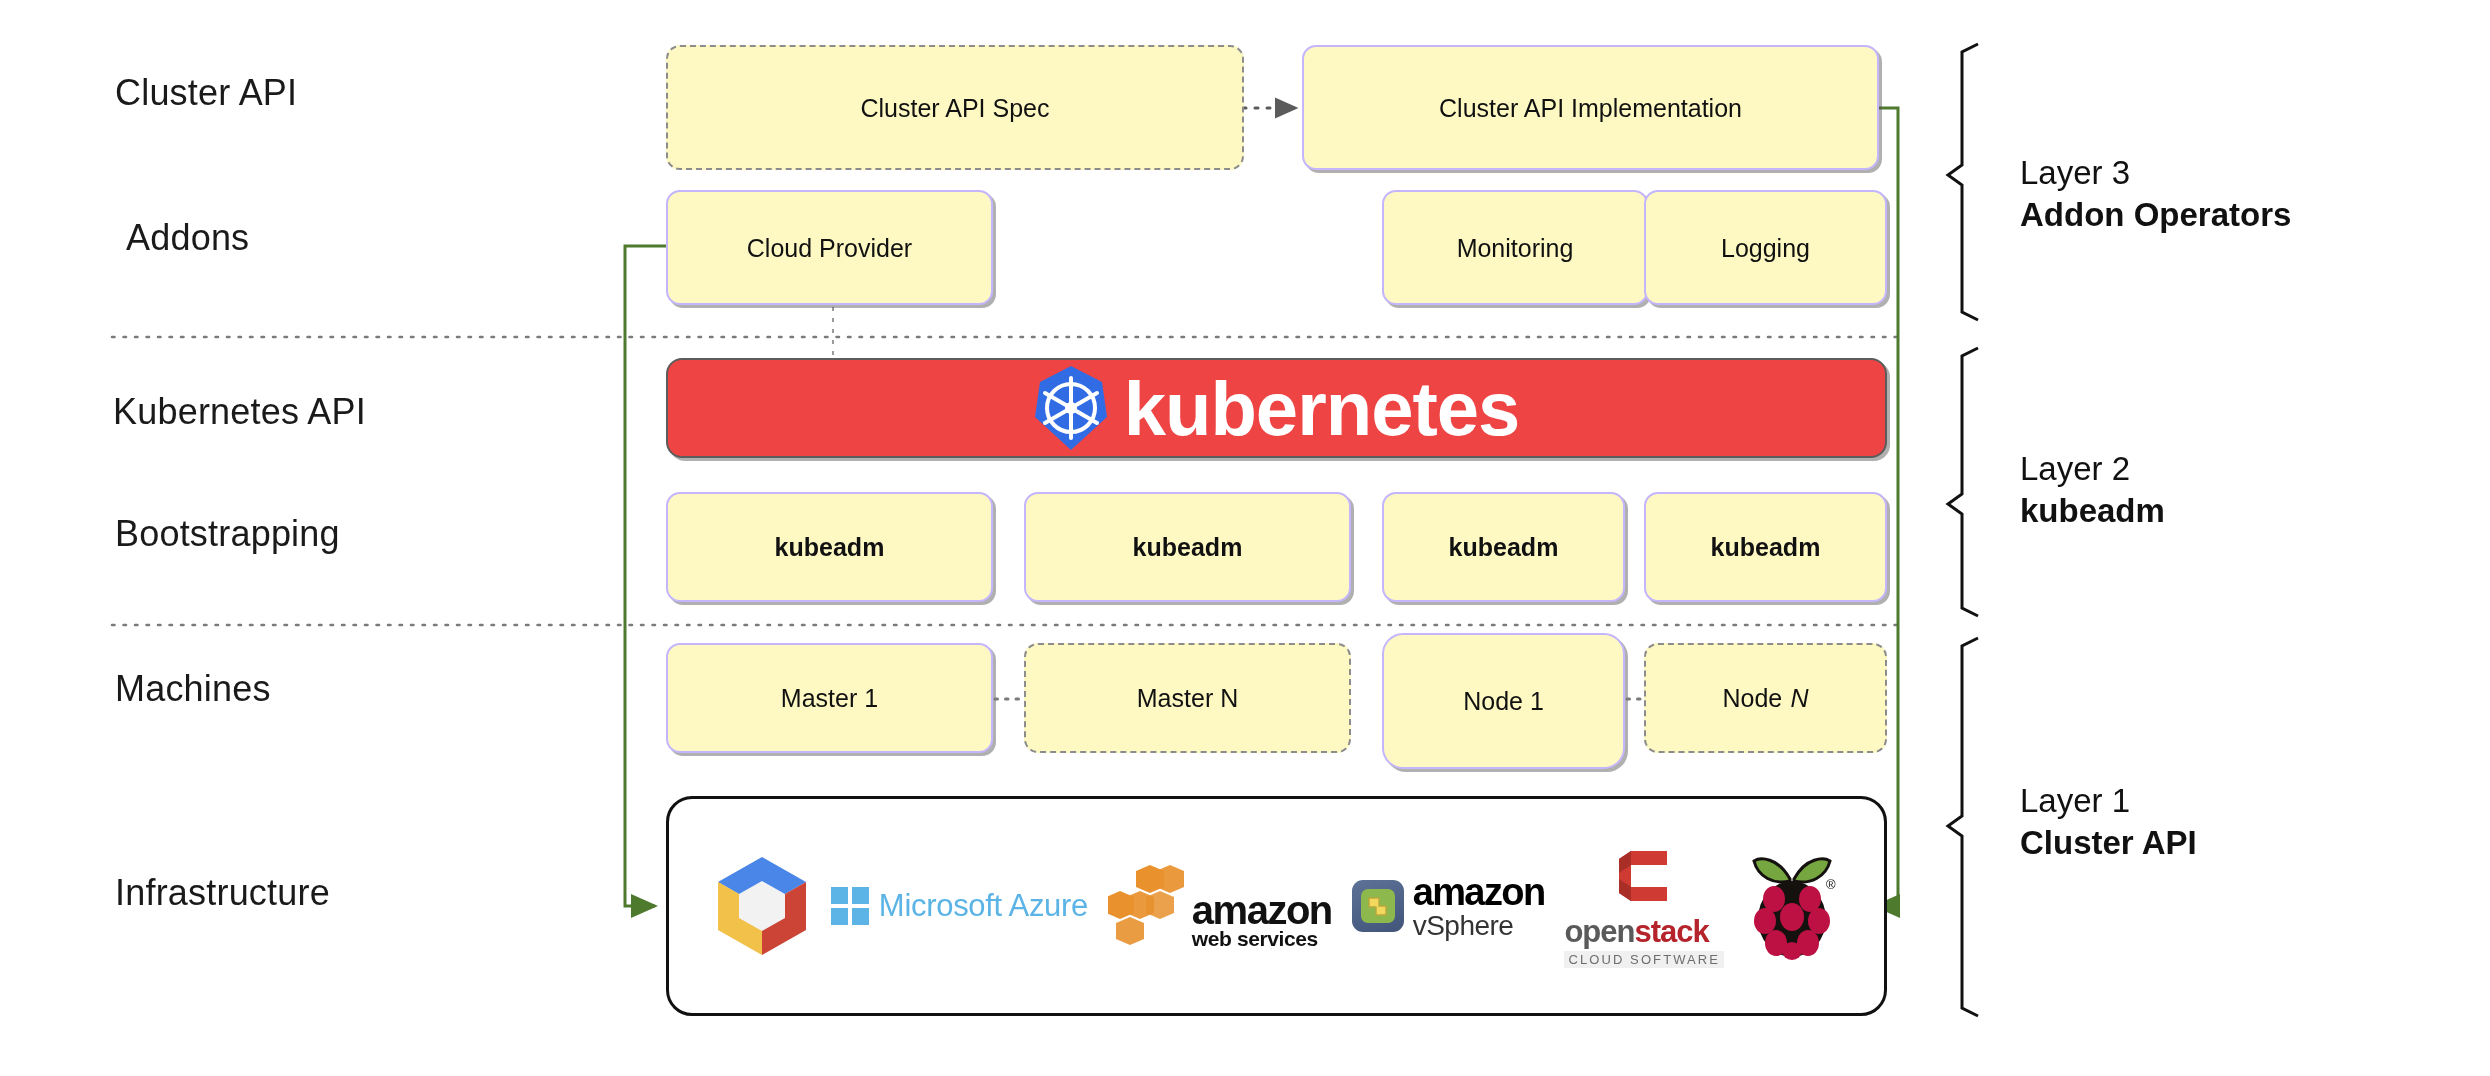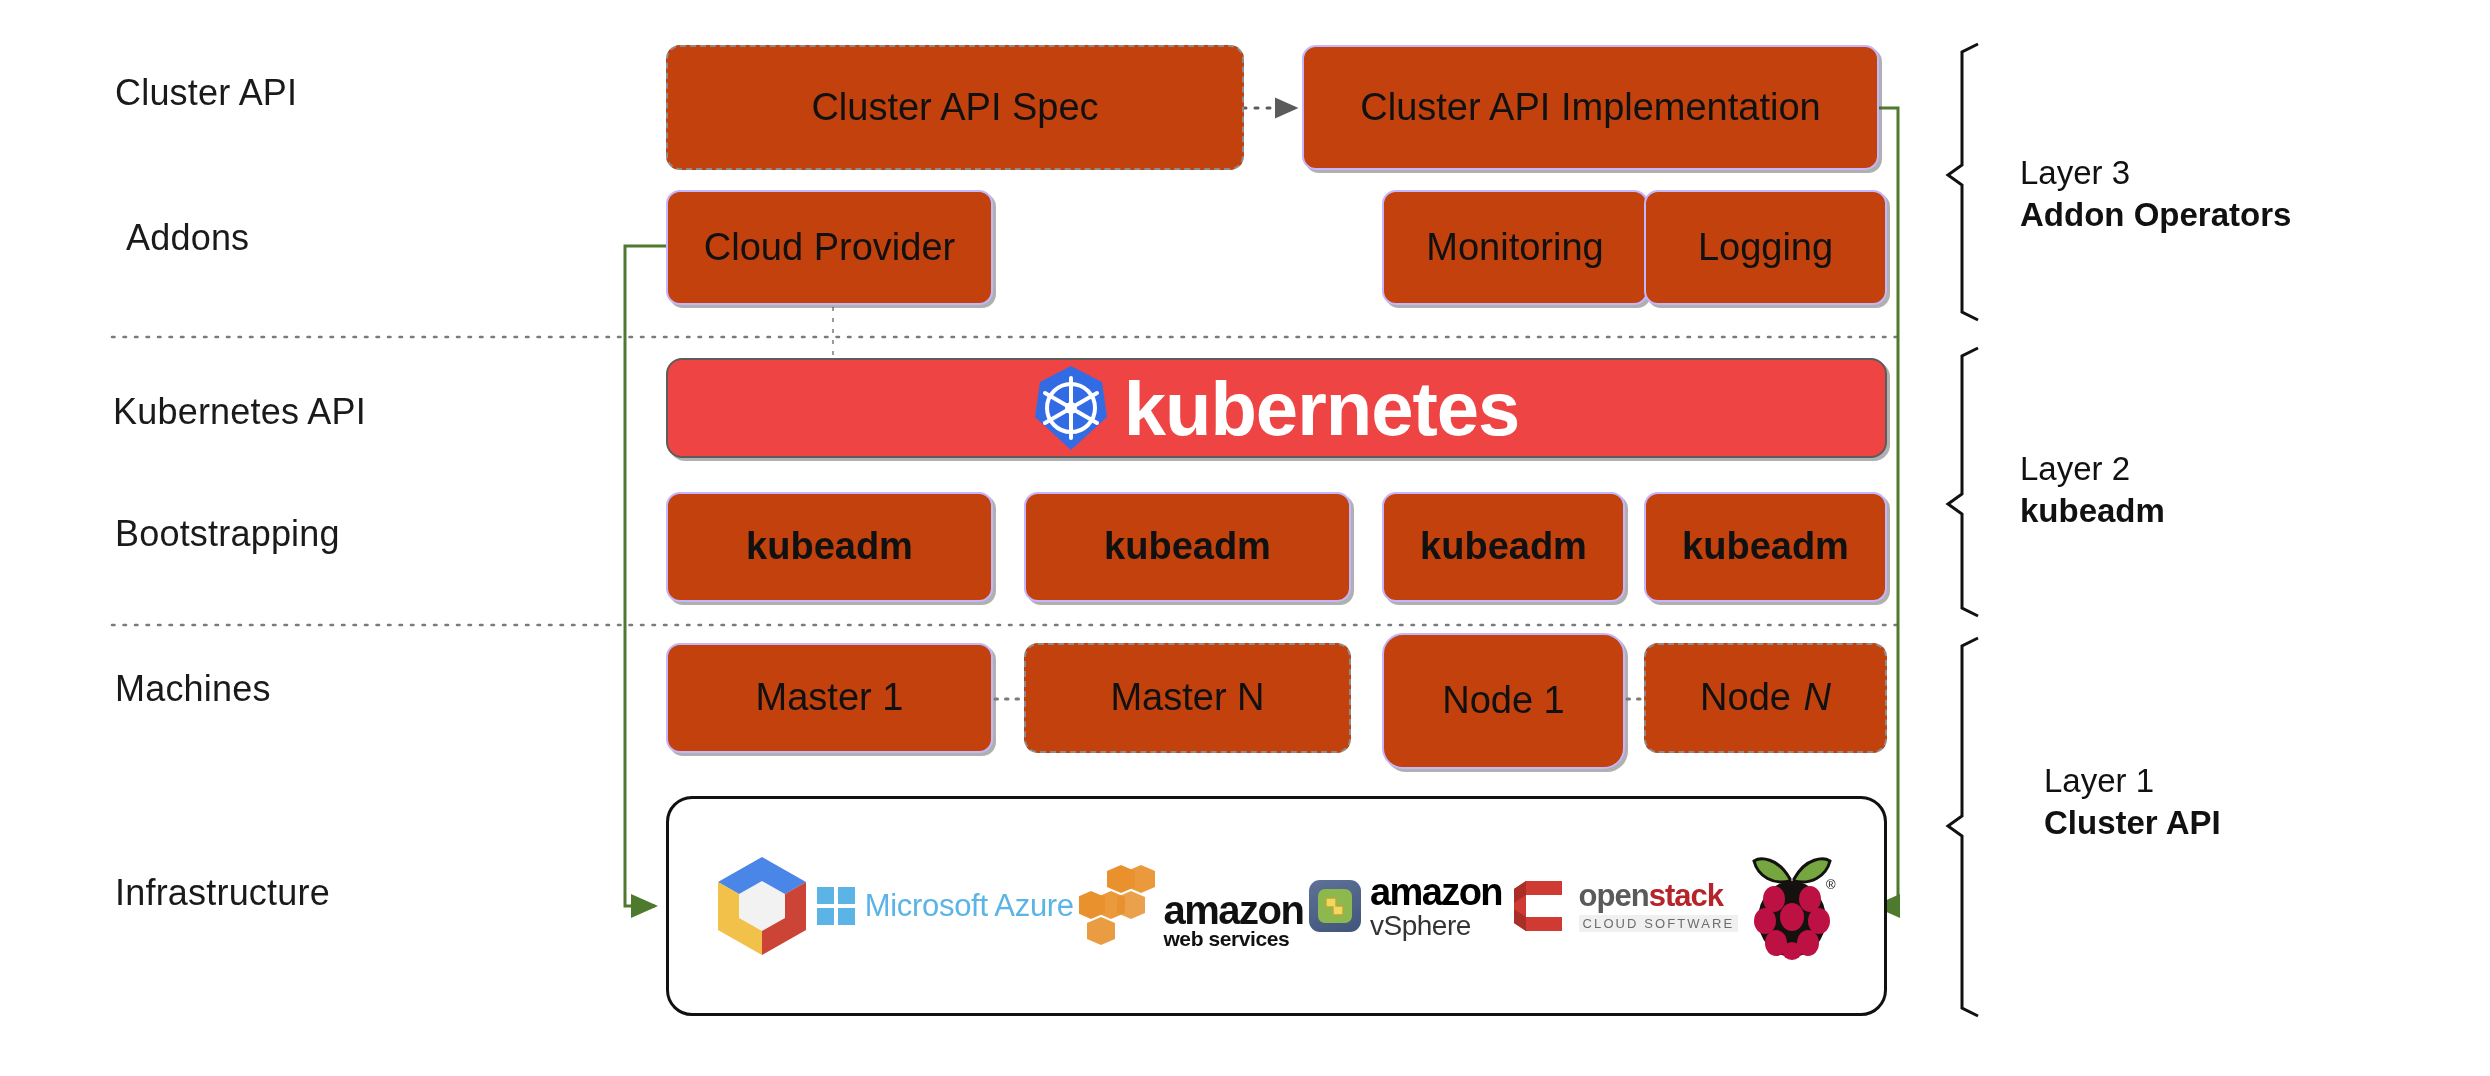--- a/index.html
+++ b/index.html
@@ -6,24 +6,24 @@
   body{width:2490px;height:1076px;position:relative;overflow:hidden;
        font-family:"Liberation Sans","DejaVu Sans",sans-serif;color:#000;}
 
   #stage{position:absolute;left:0;top:0;width:2490px;height:1076px;}
 
   
   .rowlabel{position:absolute;font-size:36px;color:#1a1a1a;white-space:nowrap;
             letter-spacing:.2px;}
 
   
-  .box{position:absolute;box-sizing:border-box;background:#c2410c;
+  .box{position:absolute;box-sizing:border-box;background:#fef9c3;
        border:2px solid #c4b5fd;border-radius:14px;
        display:flex;align-items:center;justify-content:center;
-       font-size:38px;color:#111;text-align:center;line-height:1.2;
+       font-size:25px;color:#111;text-align:center;line-height:1.2;
        box-shadow:3px 3px 0 rgba(80,80,80,.45);}
   .box.dashed{border-style:dashed;border-color:#8c8c8c;box-shadow:none;}
   .box.bold{font-weight:bold;}
 
   
   .k8s{position:absolute;box-sizing:border-box;background:#ef4444;
        border:2px solid #5c5c5c;border-radius:16px;
        display:flex;align-items:center;justify-content:center;gap:16px;
        box-shadow:3px 3px 0 rgba(80,80,80,.45);}
   .k8s-word{font-size:76px;font-weight:bold;color:#fff;letter-spacing:-1px;}
@@ -50,21 +50,21 @@
   
   .vmw{display:flex;align-items:center;gap:9px;}
   .vmw-text{display:flex;flex-direction:column;line-height:1;}
   .vmw-top{font-size:38px;font-weight:bold;letter-spacing:-1.6px;color:#000;}
   .vmw-sub{font-size:28px;color:#333;letter-spacing:-.5px;margin-top:1px;}
   .vmw-badge{width:52px;height:52px;border-radius:11px;
              background:linear-gradient(160deg,#5d7296,#41557a);
              display:flex;align-items:center;justify-content:center;}
 
   
-  .ostack{display:flex;align-items:center;gap:9px;}
+  .ostack{display:flex;align-items:center;gap:9px;flex-direction:column;}
   .ostack-text{display:flex;flex-direction:column;line-height:1;}
   .ostack-top{font-size:31px;font-weight:bold;letter-spacing:-1px;color:#5a5a5a;}
   .ostack-top b{color:#b5232b;font-weight:bold;}
   .ostack-sub{font-size:13px;letter-spacing:2.1px;color:#6d6d6d;background:#f0f0f0;
               padding:2px 4px;margin-top:4px;}
   .layer-cap{position:absolute;font-size:33px;color:#111;line-height:1.26;white-space:nowrap;}
   .layer-cap b{font-weight:bold;display:block;}
 
   
   #lines{position:absolute;left:0;top:0;width:2490px;height:1076px;pointer-events:none;}
@@ -245,18 +245,18 @@
   </div>
 
   <div class="layer-cap" style="left:2020px;top:152px;">
     <span>Layer 3</span>
     <b>Addon Operators</b>
   </div>
   <div class="layer-cap" style="left:2020px;top:448px;">
     <span>Layer 2</span>
     <b>kubeadm</b>
   </div>
-  <div class="layer-cap" style="left:2020px;top:760px;margin-left:24px;">
+  <div class="layer-cap" style="left:2020px;top:780px;">
     <span>Layer 1</span>
     <b>Cluster API</b>
   </div>
 
 </div>
 
 </body></html>

